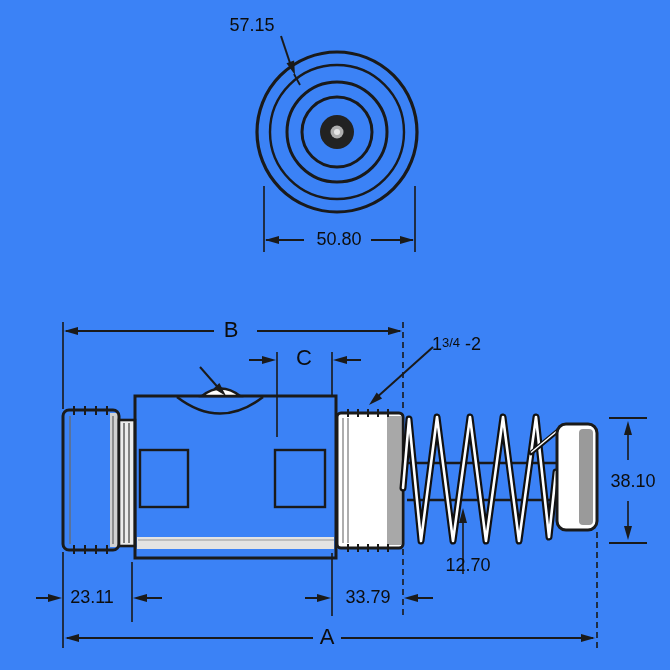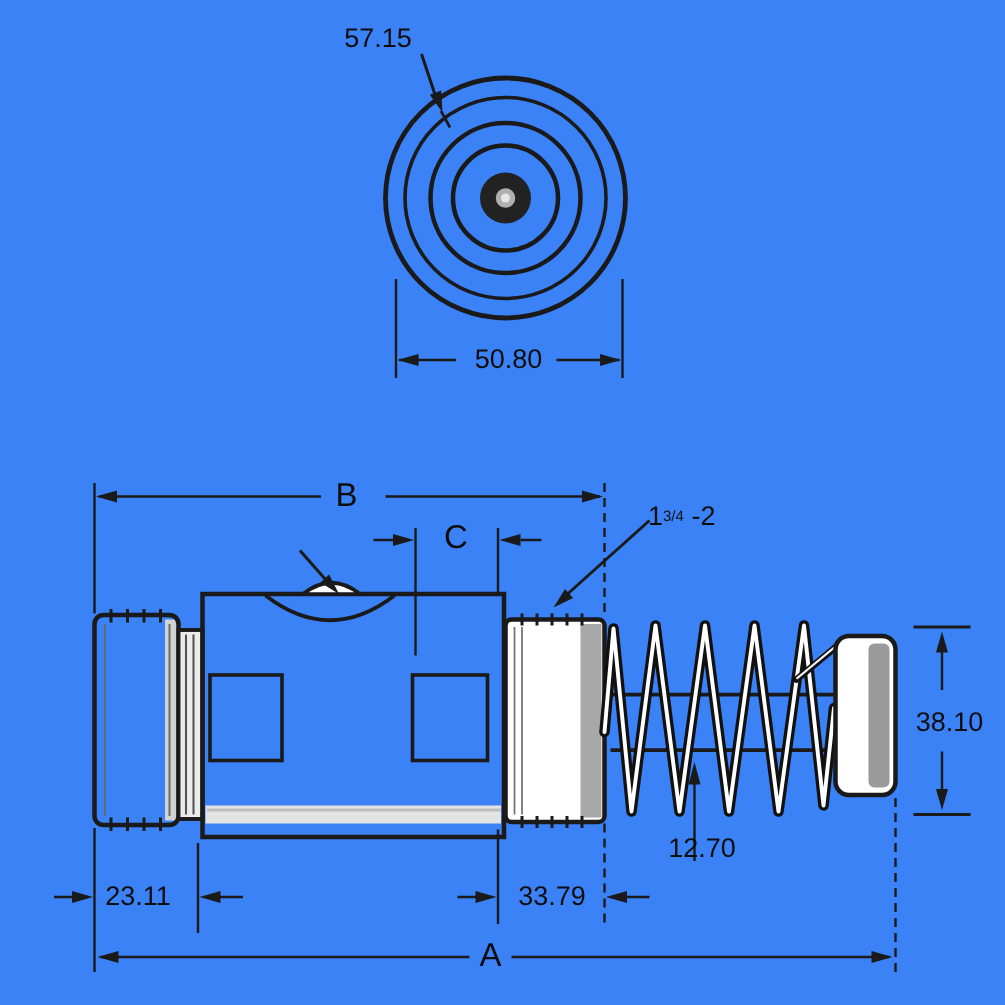--- a/index.html
+++ b/index.html
@@ -3,21 +3,21 @@
 <meta charset="utf-8">
 <style>
   html,body{margin:0;padding:0;background:#ffffff;}
   body{width:670px;height:670px;font-family:"Liberation Sans",sans-serif;color:#0d0d0d;}
   .canvas{position:relative;width:670px;height:670px;background:#3b82f6;overflow:hidden;}
   .canvas svg{position:absolute;left:0;top:0;}
   .lbl{position:absolute;transform:translate(-50%,-50%);font-size:18px;line-height:1;white-space:nowrap;color:#0d0d0d;}
   .lbl.letter{font-size:22px;}
   .lbl.small{font-size:17px;}
   .lbl-left{position:absolute;font-size:18px;line-height:1;white-space:nowrap;color:#0d0d0d;}
-  .frac{font-size:10px;vertical-align:3px;}
+  .frac{font-size:13px;vertical-align:3px;}
 </style>
 </head>
 <body>
 
 <div class="canvas">
 
 <svg width="670" height="670" viewBox="0 0 670 670">
 
   <g stroke="#1a1a1a" fill="none">
     <circle cx="337" cy="132" r="80" stroke-width="3.2"></circle>

